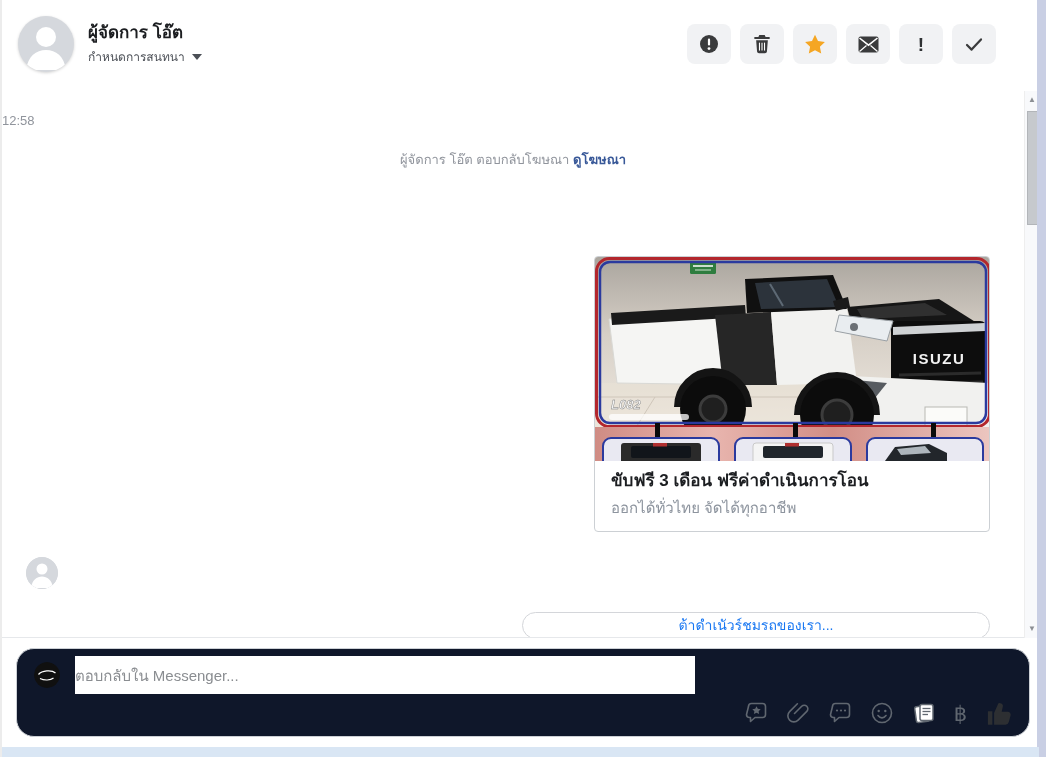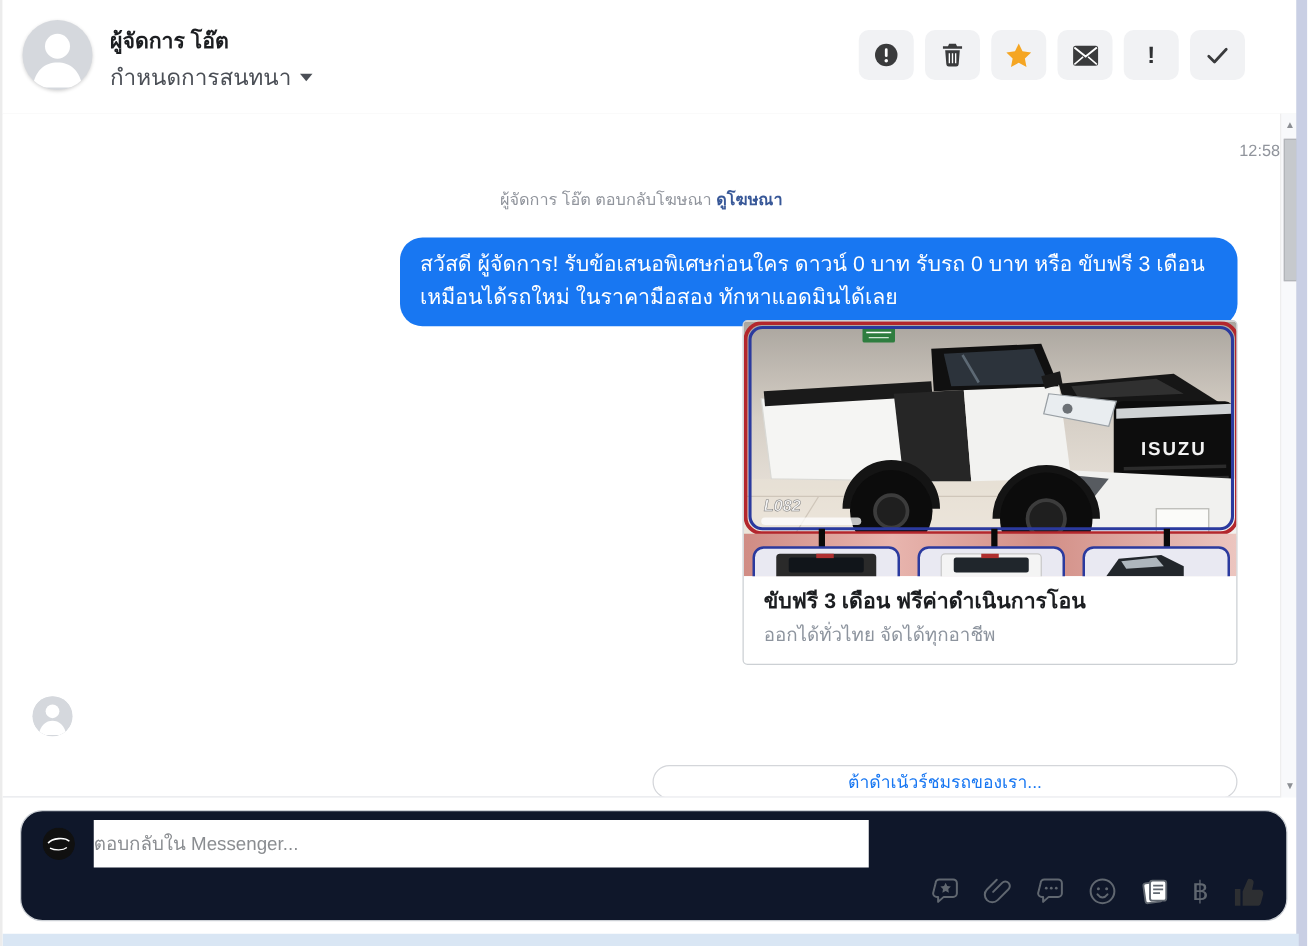--- a/index.html
+++ b/index.html
@@ -6,29 +6,29 @@
   body { background:#fff; font-family:"Liberation Sans","DejaVu Sans",sans-serif; }
   .page { position:relative; width:1046px; height:757px; background:#fff; overflow:hidden; border-left:2px solid #ececec; }
   .frame-right { position:absolute; top:0; right:0; width:9px; height:757px; background:#c9cfe4; }
   .frame-bottom { position:absolute; left:0; bottom:0; width:1037px; height:10px; background:#d9e6f4; }
 
   
   .header { position:absolute; top:0; left:0; width:1037px; height:92px; background:#fff; border-bottom:1px solid #e2e3e6; }
   .avatar-lg { position:absolute; left:16px; top:16px; width:56px; height:56px; border-radius:50%;
                background:#d5d8dd; box-shadow:0 1px 3px rgba(0,0,0,.18); overflow:hidden; }
   .hdr-name { position:absolute; left:86px; top:18px; font-size:17px; font-weight:700; color:#1c1e21; }
-  .hdr-sub { position:absolute; left:86px; top:47px; font-size:18px; color:#4b4f56; display:flex; align-items:center; gap:7px; cursor:pointer; }
+  .hdr-sub { position:absolute; left:86px; top:47px; font-size:12px; color:#4b4f56; display:flex; align-items:center; gap:7px; cursor:pointer; }
   .caret-down { width:0; height:0; border-left:5px solid transparent; border-right:5px solid transparent; border-top:6px solid #4b4f56; display:inline-block; }
   .hdr-actions { position:absolute; top:24px; right:43px; display:flex; gap:9px; }
   .hdr-btn { width:44px; height:40px; background:#f1f2f4; border:none; border-radius:8px; display:flex; align-items:center; justify-content:center; cursor:pointer; }
   .glyph { font-size:19px; font-weight:700; color:#2f3133; line-height:1; }
 
   
   .chat { position:absolute; top:91px; left:0; width:1022px; height:547px; background:#fff; overflow:hidden; border-bottom:1px solid #e6e8eb; }
-  .timestamp { position:absolute; top:22px; left:0; width:100%; text-align:right; font-size:13px; color:#90949c; }
+  .timestamp { position:absolute; top:22px; left:0; width:100%; text-align:left; font-size:13px; color:#90949c; }
   .context-line { position:absolute; top:58px; left:0; width:100%; text-align:center; font-size:13px; color:#90949c; }
   .context-link { color:#385898; font-weight:700; cursor:pointer; }
   .bubble-out { position:absolute; top:99px; right:34px; width:670px; background:#1877f2; color:#fff;
                 border-radius:18px; padding:9px 16px; font-size:17px; line-height:1.55; }
   .ad-card { position:absolute; top:165px; right:34px; width:396px; height:276px; background:#fff;
              border:1px solid #ccd0d4; border-radius:4px; overflow:hidden; cursor:pointer; }
   .ad-img { display:block; width:396px; height:204px; }
   .ad-body { padding:9px 16px 0 16px; }
   .ad-title { font-size:17px; font-weight:700; color:#1c1e21; line-height:1.35; }
   .ad-sub { font-size:15px; color:#8d949e; margin-top:3px; }
@@ -116,21 +116,20 @@
   </div>
 
   <div class="chat">
     <div class="timestamp">12:58</div>
     <div class="context-line">
       <span>ผู้จัดการ โอ๊ต ตอบกลับโฆษณา</span>
       <span> </span>
       <span class="context-link">ดูโฆษณา</span>
     </div>
 
-    <div class="bubble-out">สวัสดี ผู้จัดการ! รับข้อเสนอพิเศษก่อนใคร ดาวน์ 0 บาท รับรถ 0 บาท หรือ ขับฟรี 3 เดือน เหมือนได้รถใหม่ ในราคามือสอง ทักหาแอดมินได้เลย</div>
 
     <div class="ad-card">
       <svg class="ad-img" viewBox="0 0 396 204">
         <defs>
           <linearGradient id="gBg" x1="0" y1="0" x2="0" y2="1">
             <stop offset="0" stop-color="#aaa59e"></stop>
               <stop offset="0.45" stop-color="#d6cfc6"></stop>
               <stop offset="1" stop-color="#efe9e1"></stop>
           </linearGradient>
           <linearGradient id="gStrip" x1="0" y1="0" x2="1" y2="0">

